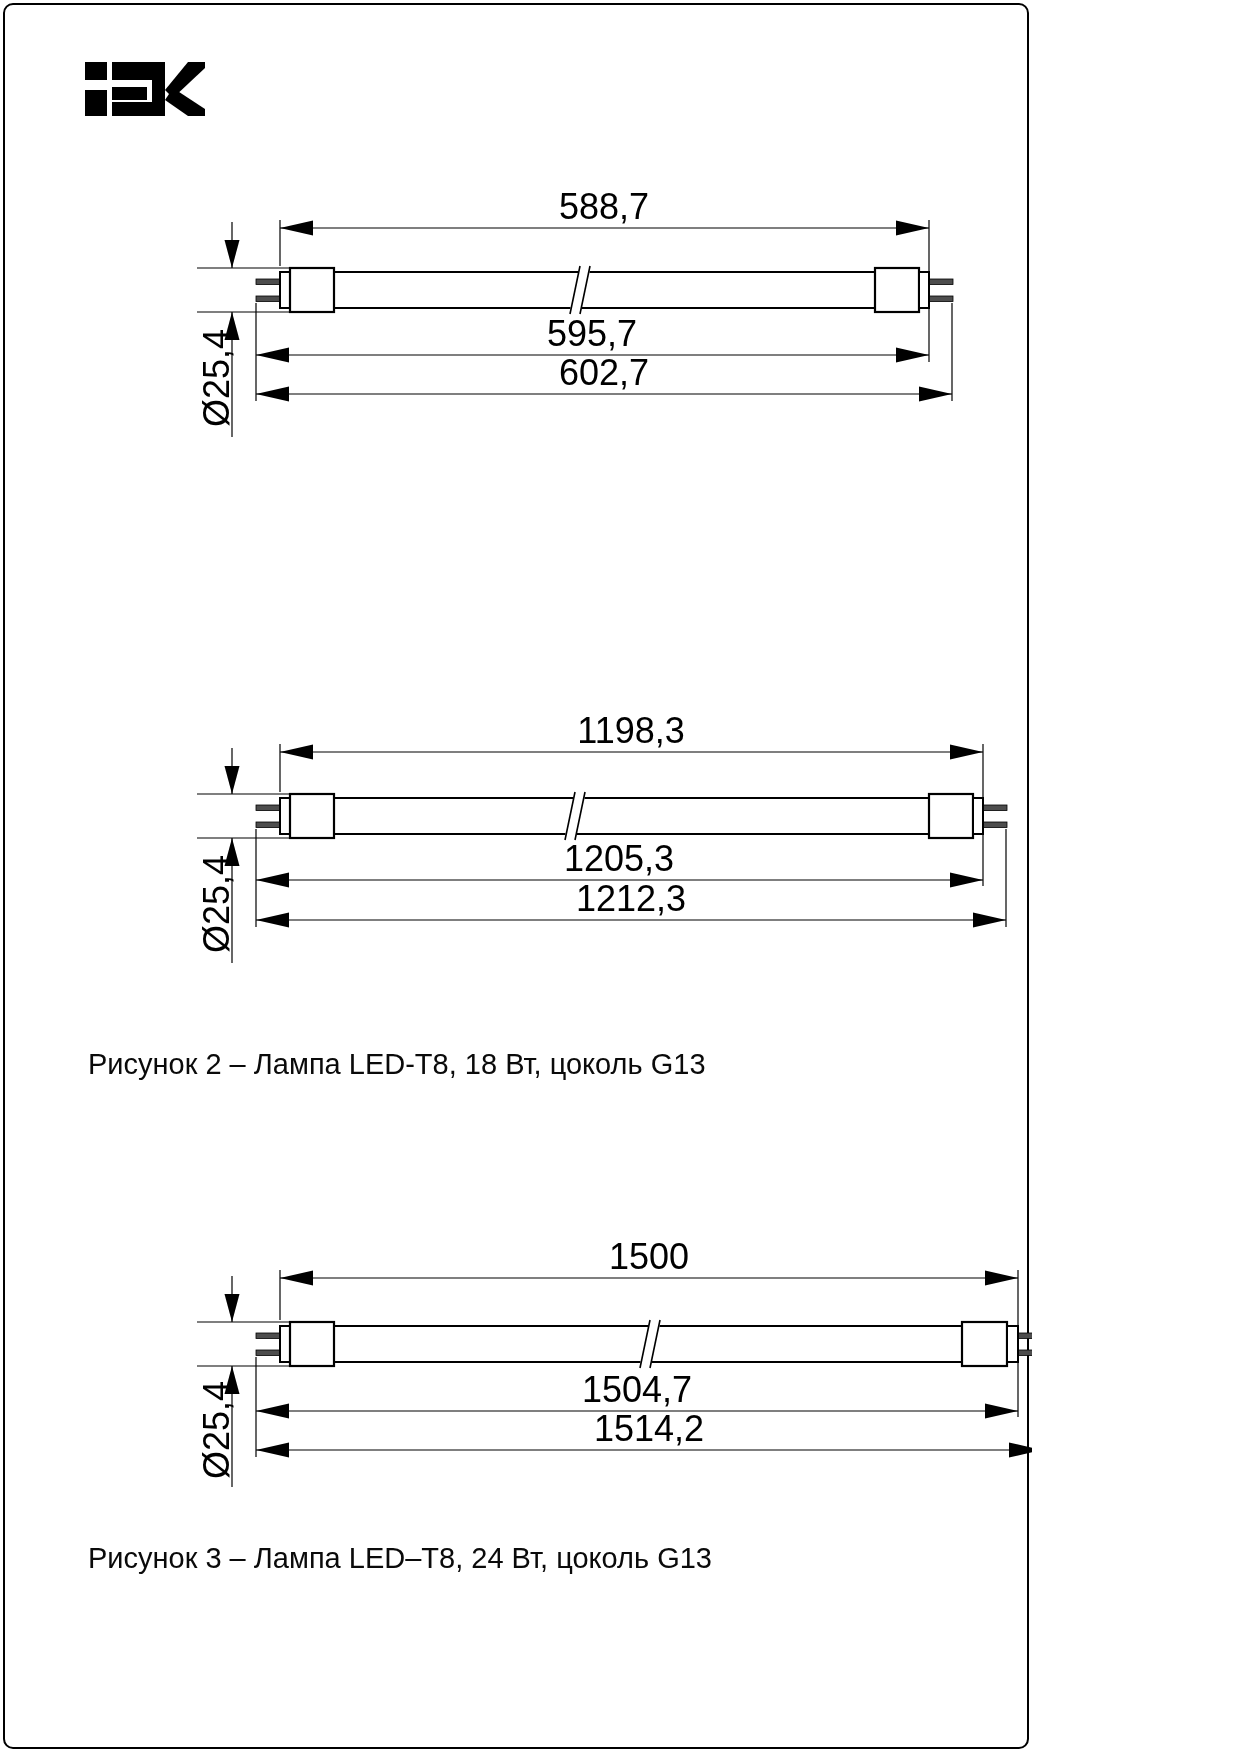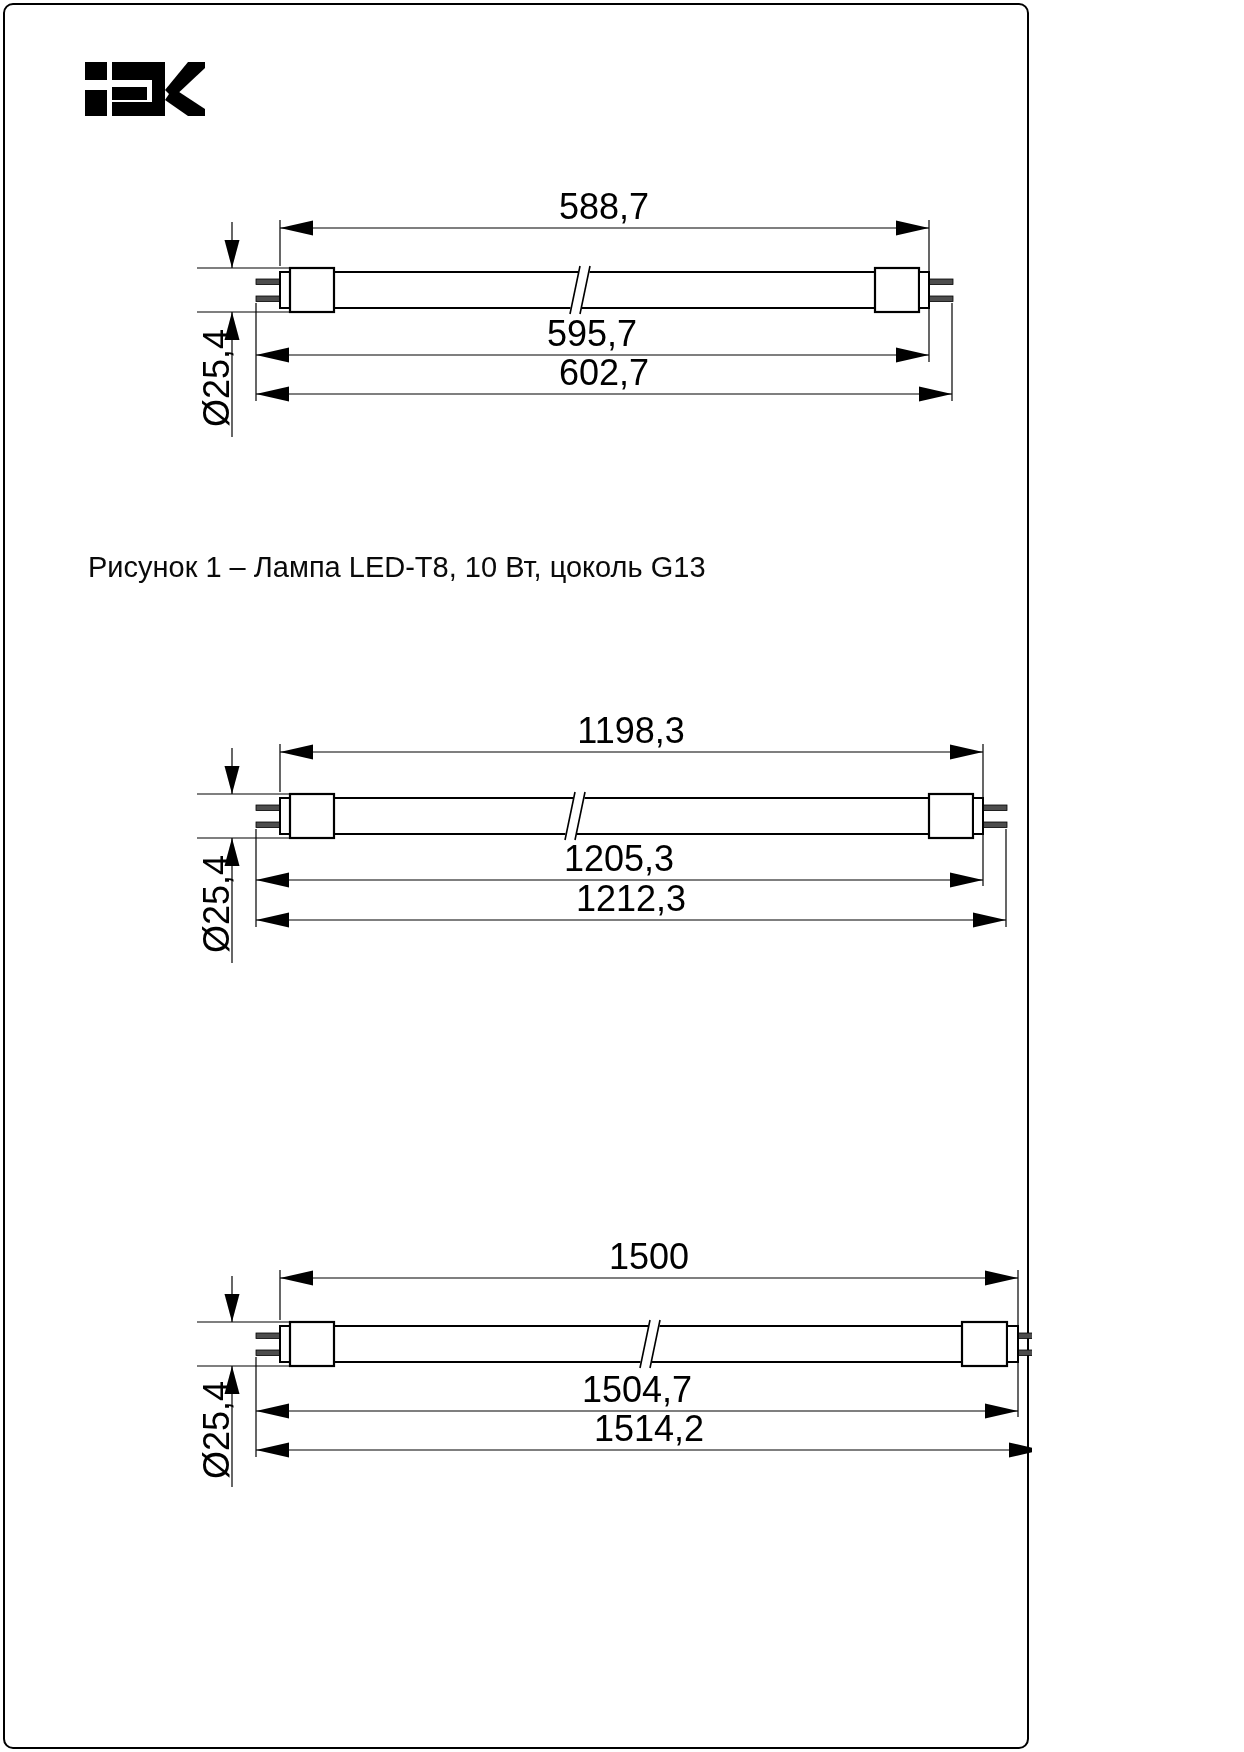--- a/index.html
+++ b/index.html
@@ -98,21 +98,20 @@
     <g>
       <line class="tick" x1="197" y1="268" x2="292" y2="268"></line>
       <line class="tick" x1="197" y1="312" x2="292" y2="312"></line>
       <line class="thin" x1="232" y1="222" x2="232" y2="268"></line>
       <polygon class="arr" points="232,268 224.5,240 239.5,240"></polygon>
       <line class="thin" x1="232" y1="312" x2="232" y2="437"></line>
       <polygon class="arr" points="232,312 224.5,340 239.5,340"></polygon>
       <text class="dimtxt" x="229" y="378" text-anchor="middle" transform="rotate(-90 229 378)">Ø25,4</text>
     </g>
   </svg>
-  <div class="caption" style="top:550px">Рисунок 1 – Лампа LED-T8, 10 Вт, цоколь G13</div>
 
   <svg class="fig-svg" style="top:700px" viewBox="0 700 1244 280">
     <g>
       <rect class="outl" x="334" y="798" width="595" height="36"></rect>
       <g>
         <rect class="mask" x="573" y="796.5" width="11.5" height="3"></rect>
         <rect class="mask" x="565.5" y="832.5" width="11.5" height="3"></rect>
         <line class="brk" x1="565" y1="840" x2="575" y2="792"></line>
         <line class="brk" x1="575" y1="840" x2="585" y2="792"></line>
       </g>
@@ -159,20 +158,21 @@
     <g>
       <line class="tick" x1="197" y1="794" x2="292" y2="794"></line>
       <line class="tick" x1="197" y1="838" x2="292" y2="838"></line>
       <line class="thin" x1="232" y1="748" x2="232" y2="794"></line>
       <polygon class="arr" points="232,794 224.5,766 239.5,766"></polygon>
       <line class="thin" x1="232" y1="838" x2="232" y2="963"></line>
       <polygon class="arr" points="232,838 224.5,866 239.5,866"></polygon>
       <text class="dimtxt" x="229" y="904" text-anchor="middle" transform="rotate(-90 229 904)">Ø25,4</text>
     </g>
   </svg>
+  <div class="caption" style="top:1047px">Рисунок 2 – Лампа LED-T8, 18 Вт, цоколь G13</div>
 
   <svg class="fig-svg" style="top:1230px" viewBox="0 1230 1244 280">
     <g>
       <rect class="outl" x="334" y="1326" width="628" height="36"></rect>
       <g>
         <rect class="mask" x="648" y="1324.5" width="11.5" height="3"></rect>
         <rect class="mask" x="640.5" y="1360.5" width="11.5" height="3"></rect>
         <line class="brk" x1="640" y1="1368" x2="650" y2="1320"></line>
         <line class="brk" x1="650" y1="1368" x2="660" y2="1320"></line>
       </g>
@@ -219,13 +219,14 @@
     <g>
       <line class="tick" x1="197" y1="1322" x2="292" y2="1322"></line>
       <line class="tick" x1="197" y1="1366" x2="292" y2="1366"></line>
       <line class="thin" x1="232" y1="1276" x2="232" y2="1322"></line>
       <polygon class="arr" points="232,1322 224.5,1294 239.5,1294"></polygon>
       <line class="thin" x1="232" y1="1366" x2="232" y2="1487"></line>
       <polygon class="arr" points="232,1366 224.5,1394 239.5,1394"></polygon>
       <text class="dimtxt" x="229" y="1430" text-anchor="middle" transform="rotate(-90 229 1430)">Ø25,4</text>
     </g>
   </svg>
+  <div class="caption" style="top:1541px">Рисунок 3 – Лампа LED–T8, 24 Вт, цоколь G13</div>
 </div>
 
 </body></html>

